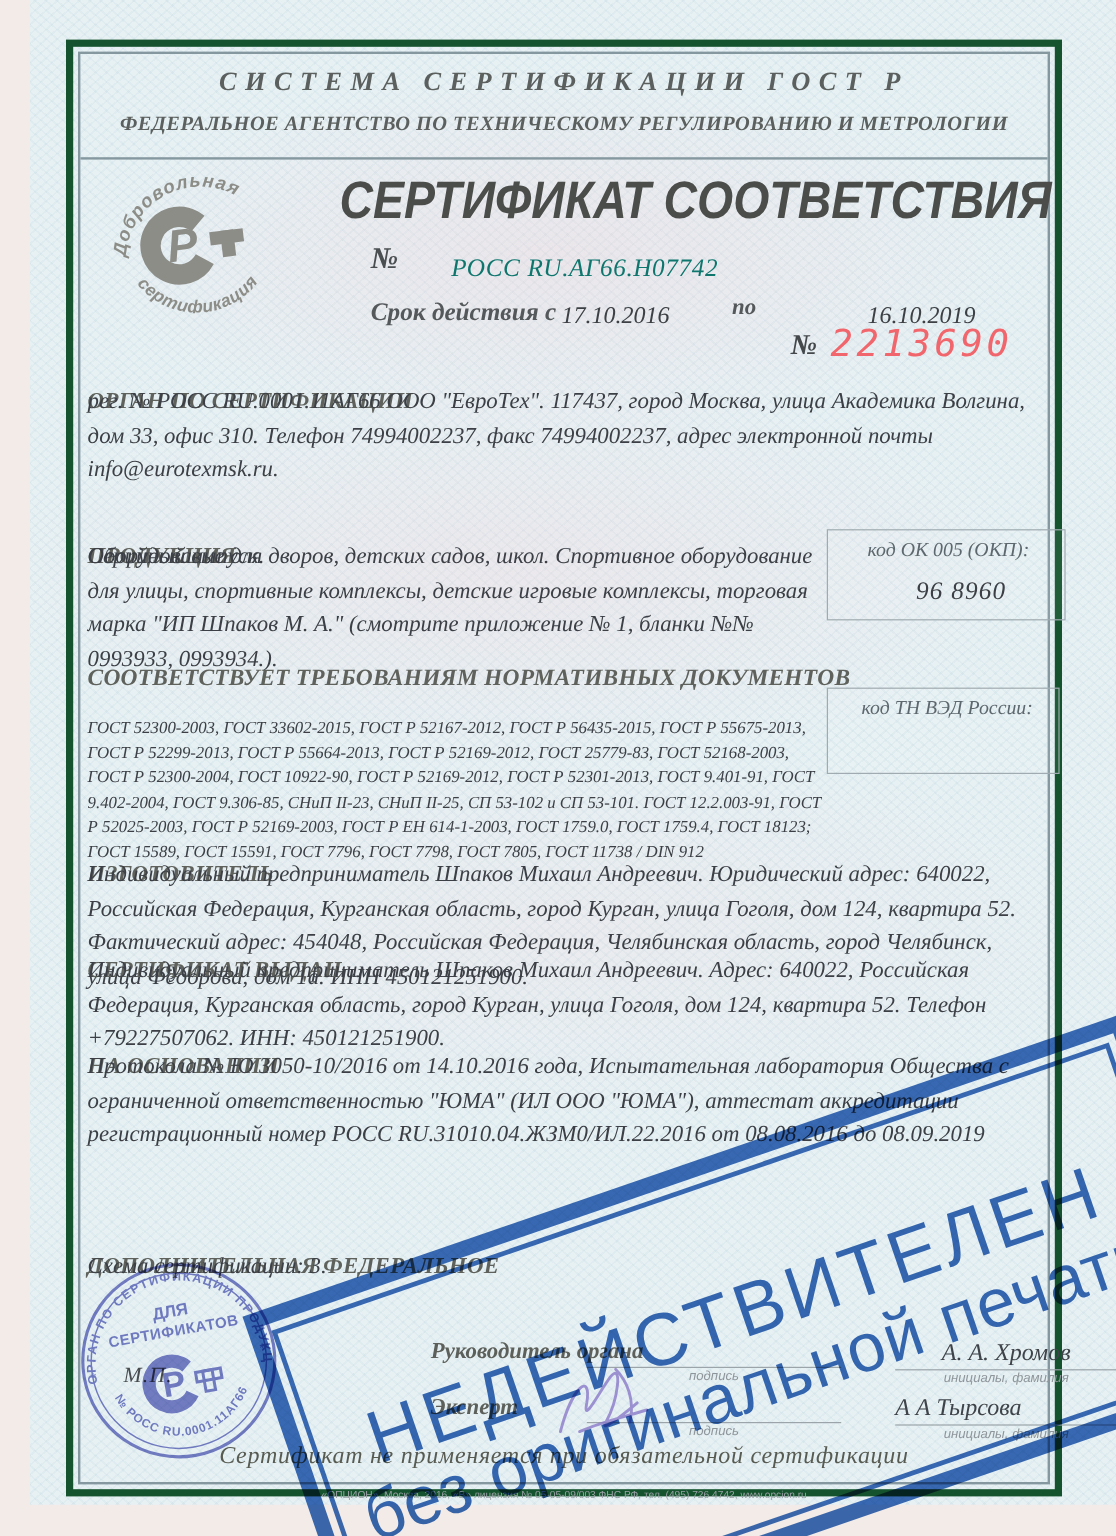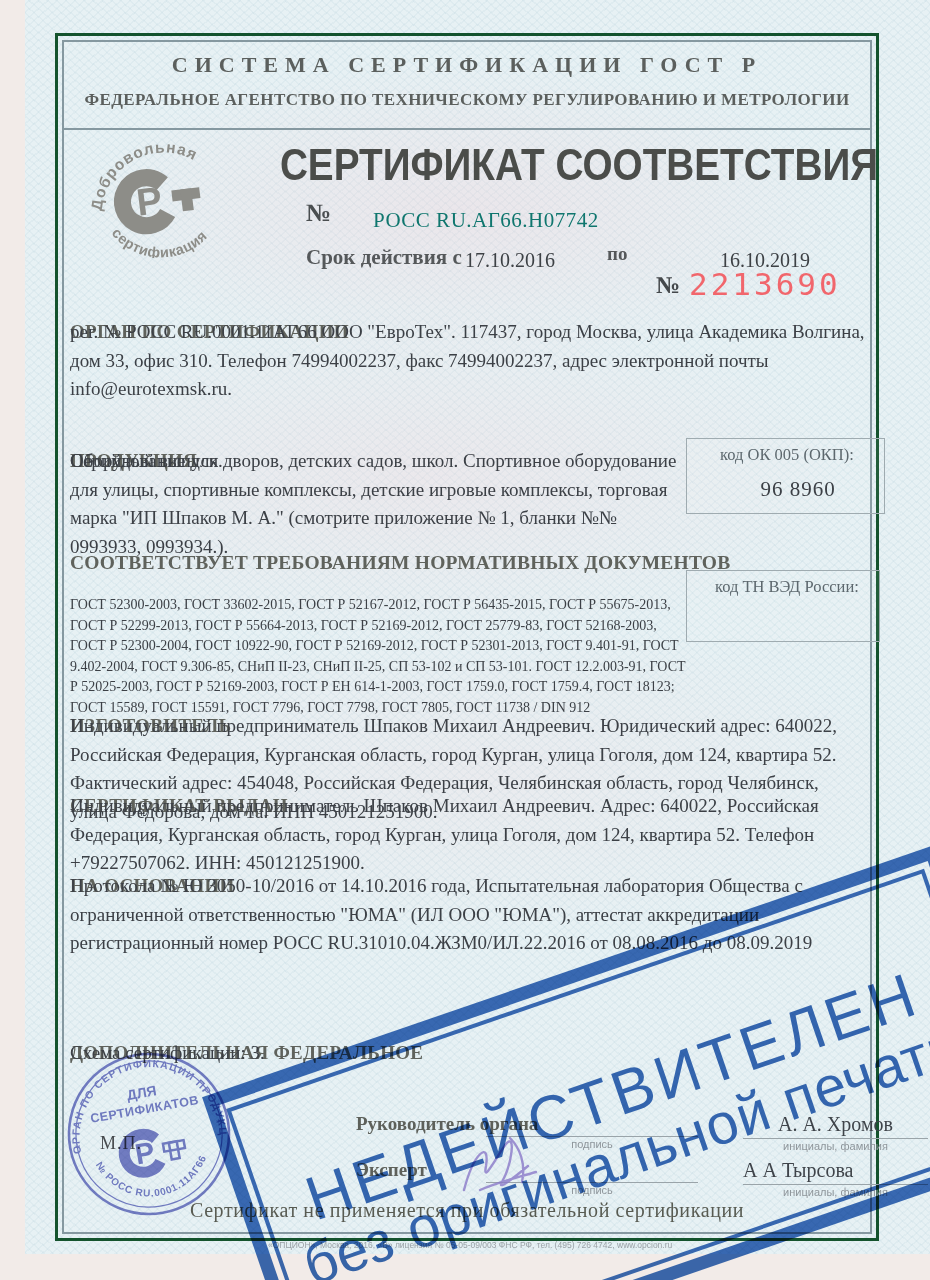--- a/index.html
+++ b/index.html
@@ -14,21 +14,22 @@
     background-color:#e7f1f4;
     background-image:
       radial-gradient(ellipse 560px 220px at 48% 17%, rgba(243,205,213,0.30), rgba(243,205,213,0) 70%),
       radial-gradient(ellipse 620px 240px at 44% 38%, rgba(244,212,218,0.30), rgba(244,212,218,0) 70%),
       radial-gradient(ellipse 640px 230px at 50% 62%, rgba(244,214,219,0.22), rgba(244,214,219,0) 70%),
       repeating-linear-gradient(41deg, rgba(148,186,201,0.10) 0 1.5px, rgba(148,186,201,0) 1.5px 6px),
       repeating-linear-gradient(-41deg, rgba(148,186,201,0.10) 0 1.5px, rgba(148,186,201,0) 1.5px 6px);
   }
   .frame{
     position:absolute;left:55px;top:33px;width:818px;height:1202px;
-    border:3px solid #14532d;
+    border:6px solid #14532d;
+    font-style:italic;
   }
   .frame-inner{
     position:absolute;inset:4px;
     border:2px solid #8598a0;
   }
   .frame *{position:absolute;}
   .hdr1{
     left:0;top:16px;width:100%;text-align:center;
     font-weight:700;font-size:22px;letter-spacing:7px;color:#5b5f5d;
   }

